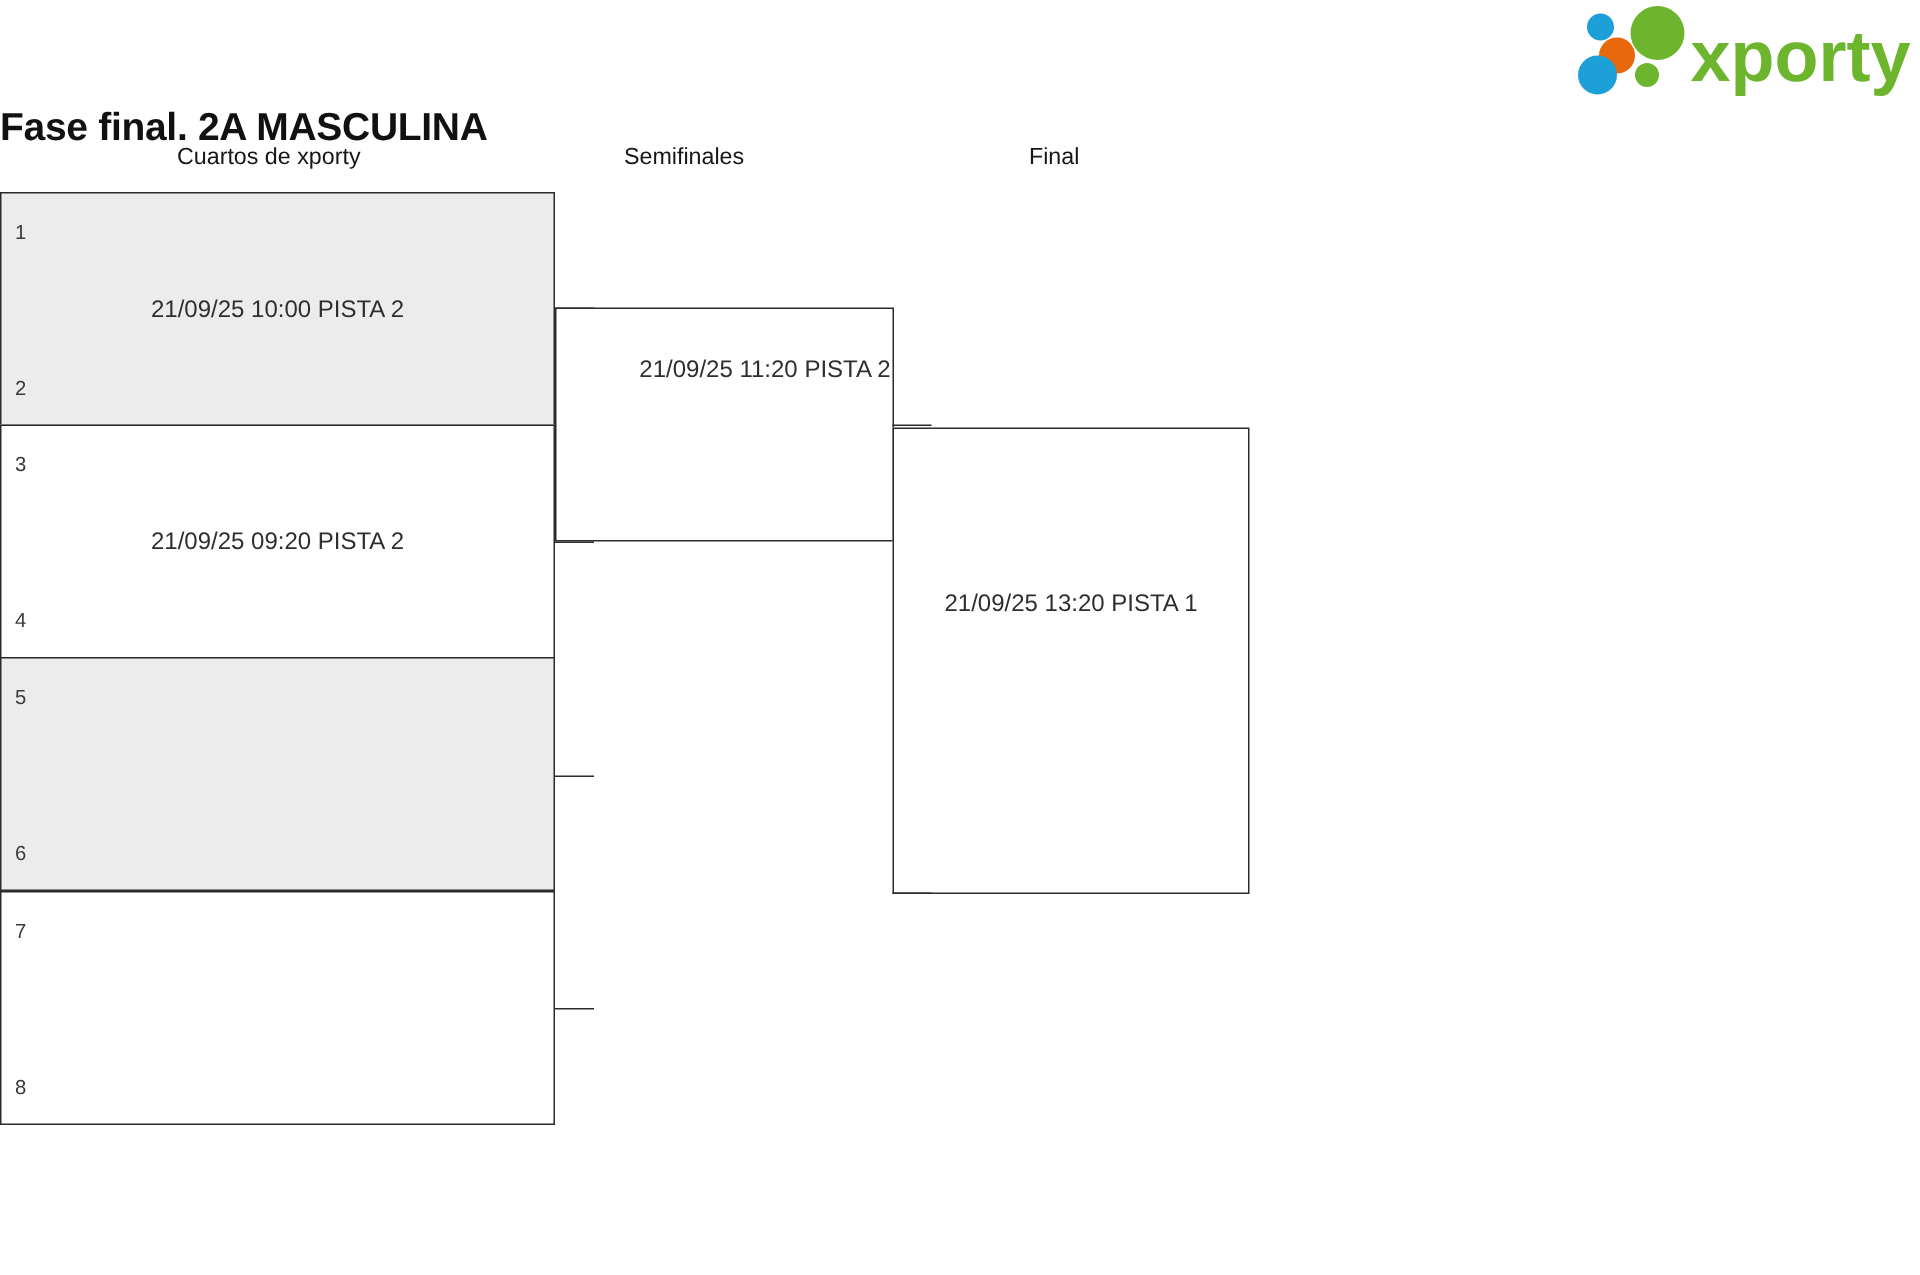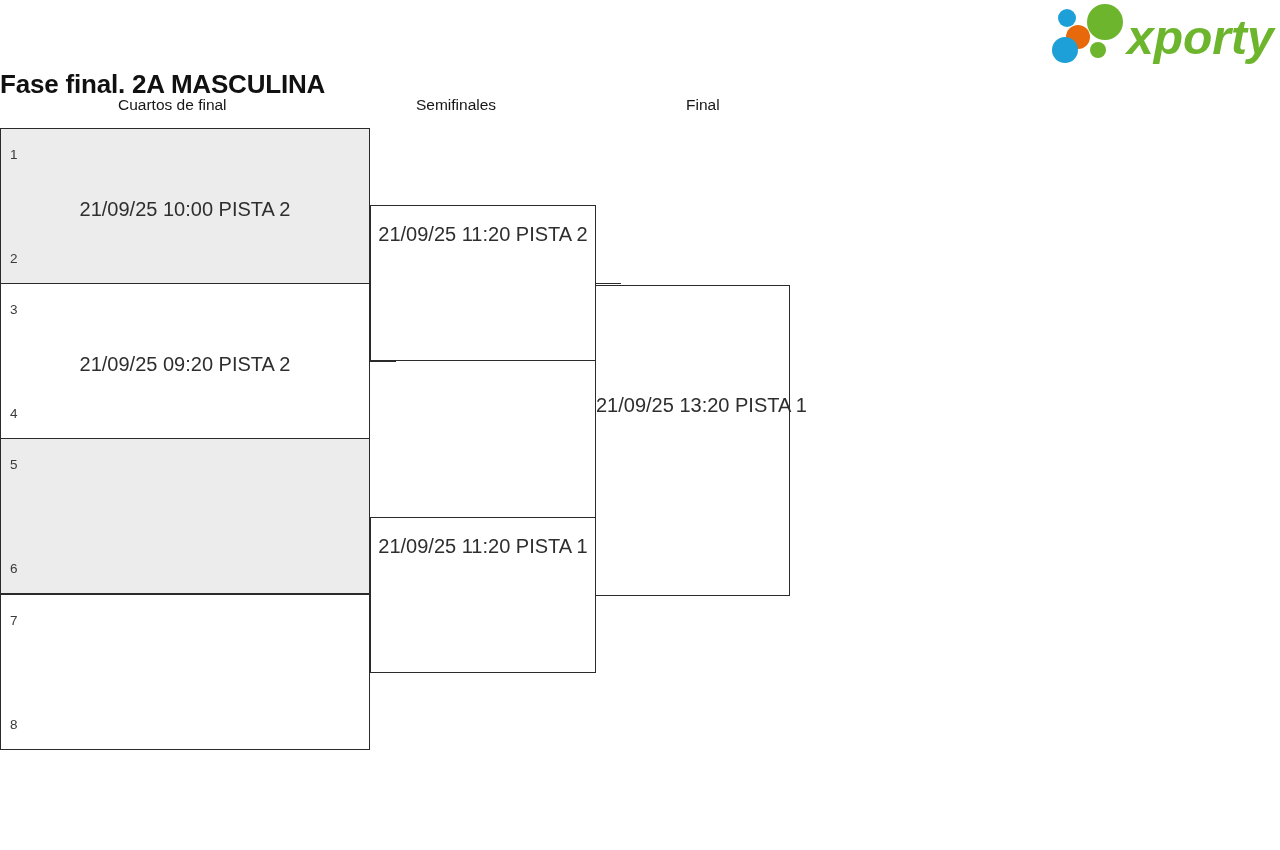--- a/index.html
+++ b/index.html
@@ -15,21 +15,21 @@
   
   .title-block {
     position: absolute; left: 0; top: 2px;
     font-size: 26px; font-weight: 700; line-height: 33px;
     letter-spacing: -0.2px; color: #111111;
     white-space: pre;
   }
   .title-line { display: block; }
 
   
-  .logo { position: absolute; left: 1049px; top: 4px; width: 228px; height: 64px; font-style: italic; }
+  .logo { position: absolute; left: 1049px; top: 4px; width: 228px; height: 64px; }
   .logo svg { display: block; }
 
   
   .col-head {
     position: absolute; top: 96px;
     font-size: 15.5px; font-weight: 400; color: #161616;
     white-space: nowrap;
   }
   .col-head.c1 { left: 118px; }
   .col-head.c2 { left: 416px; }
@@ -50,21 +50,21 @@
     position: absolute; left: 9px;
     font-size: 13.5px; color: #3a3a3a; line-height: 1;
   }
   .seed.top { top: 19px; }
   .seed.bottom { bottom: 18px; }
 
   
   .match-info {
     position: absolute; left: 0; width: 100%;
     text-align: center;
-    font-size: 20px; color: #2e2e2e; line-height: 1;
+    font-size: 16px; color: #2e2e2e; line-height: 1;
     white-space: nowrap;
   }
 
   
   .conn {
     position: absolute;
     height: 0;
     border-top: 1px solid #2b2b2b;
   }
 
@@ -73,24 +73,24 @@
   .qf1 { top: 128px; }
   .qf2 { top: 283px; }
   .qf3 { top: 438px; }
   .qf4 { top: 594px; }
   .qf .match-info { top: 70px; }
 
   
   .sf { left: 370px; width: 226px; height: 156px; }
   .sf1 { top: 205px; }
   .sf2 { top: 517px; }
-  .sf .match-info { top: 18px; }
+  .sf .match-info { top: 33px; margin-left: 27px; }
 
   
-  .fin { left: 595px; width: 195px; height: 311px; }
+  .fin { left: 595px; width: 238px; height: 311px; }
   .fin1 { top: 285px; }
   .fin .match-info { top: 109px; }
 </style>
 </head>
 <body>
 
 <div class="page">
 
   <div class="title-block">
     <span class="title-line">Fase final. 2A MASCULINA</span>
@@ -102,21 +102,21 @@
         <circle cx="18" cy="14" r="9" fill="#1d9fd8"></circle>
         <circle cx="56" cy="18" r="18" fill="#6cb52d"></circle>
         <circle cx="29" cy="33" r="12" fill="#e8690b"></circle>
         <circle cx="16" cy="46" r="13" fill="#1d9fd8"></circle>
         <circle cx="49" cy="46" r="8" fill="#6cb52d"></circle>
       </g>
       <text x="78" y="50" font-family="'Liberation Sans', sans-serif" font-size="48" font-weight="700" fill="#6cb52d">xporty</text>
     </svg>
   </div>
 
-  <div class="col-head c1">Cuartos de final</div>
+  <div class="col-head c1">Cuartos de xporty</div>
   <div class="col-head c2">Semifinales</div>
   <div class="col-head c3">Final</div>
 
   <div class="bracket">
 
     <div class="match qf qf1 shaded">
       <span class="seed top">1</span>
       <span class="match-info">21/09/25 10:00 PISTA 2</span>
       <span class="seed bottom">2</span>
     </div>
@@ -130,23 +130,20 @@
       <span class="seed bottom">6</span>
     </div>
     <div class="match qf qf4">
       <span class="seed top">7</span>
       <span class="seed bottom">8</span>
     </div>
 
     <div class="match sf sf1">
       <span class="match-info">21/09/25 11:20 PISTA 2</span>
     </div>
-    <div class="match sf sf2">
-      <span class="match-info">21/09/25 11:20 PISTA 1</span>
-    </div>
 
     <div class="match fin fin1">
       <span class="match-info">21/09/25 13:20 PISTA 1</span>
     </div>
 
     <div class="conn" style="left:370px; top:205px; width:26px;"></div>
     <div class="conn" style="left:370px; top:361px; width:26px;"></div>
     <div class="conn" style="left:370px; top:517px; width:26px;"></div>
     <div class="conn" style="left:370px; top:672px; width:26px;"></div>
 

